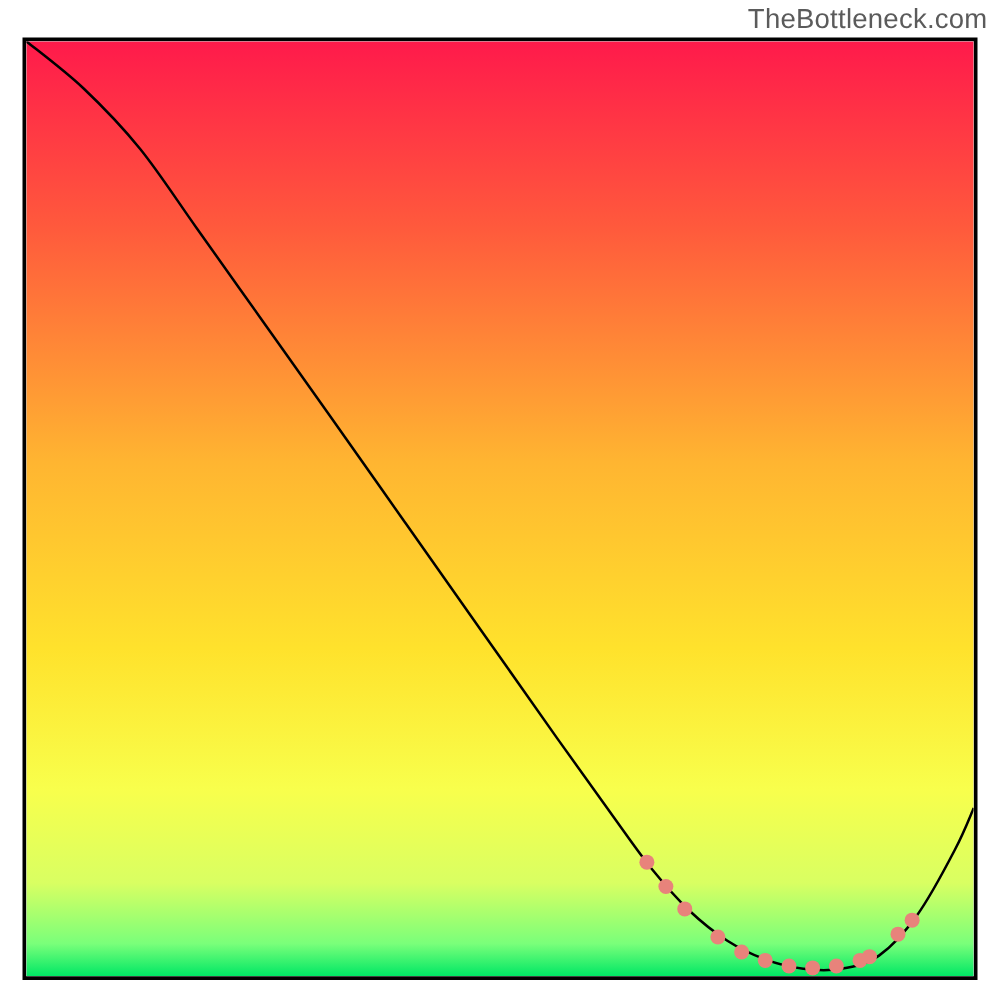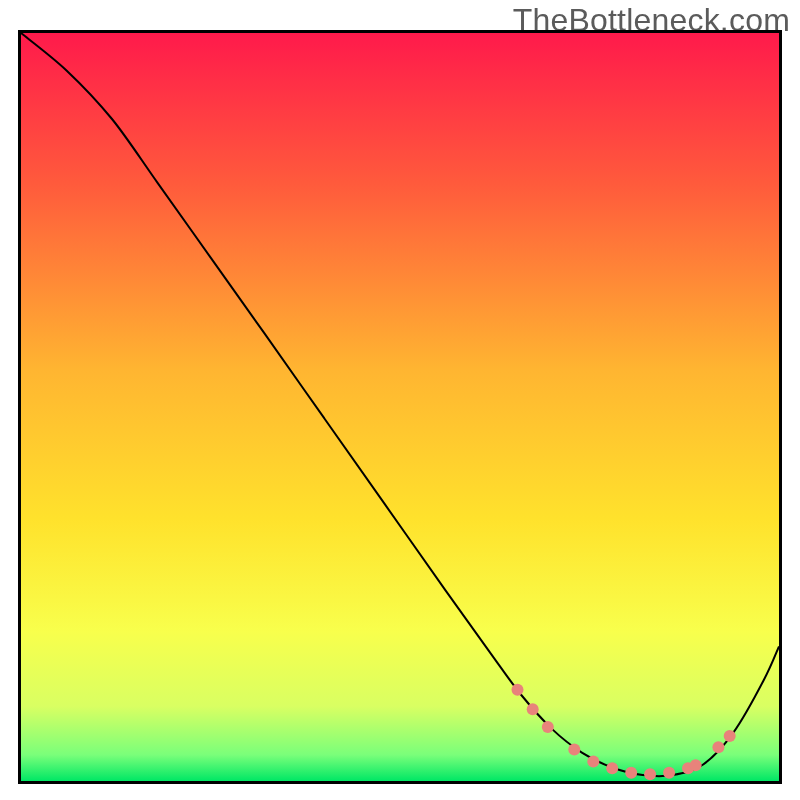--- a/index.html
+++ b/index.html
@@ -12,21 +12,21 @@
   }
   .frame {
     position: relative;
     width: 800px;
     height: 800px;
   }
   .watermark {
     position: absolute;
     top: 2px;
     right: 10px;
-    font-size: 32px;
+    font-size: 22px;
     font-weight: 500;
     color: #5b5b5b;
     letter-spacing: 0.2px;
   }
   .plot-area {
     position: absolute;
     
     left: 18px;
     top: 30px;
     width: 764px;

